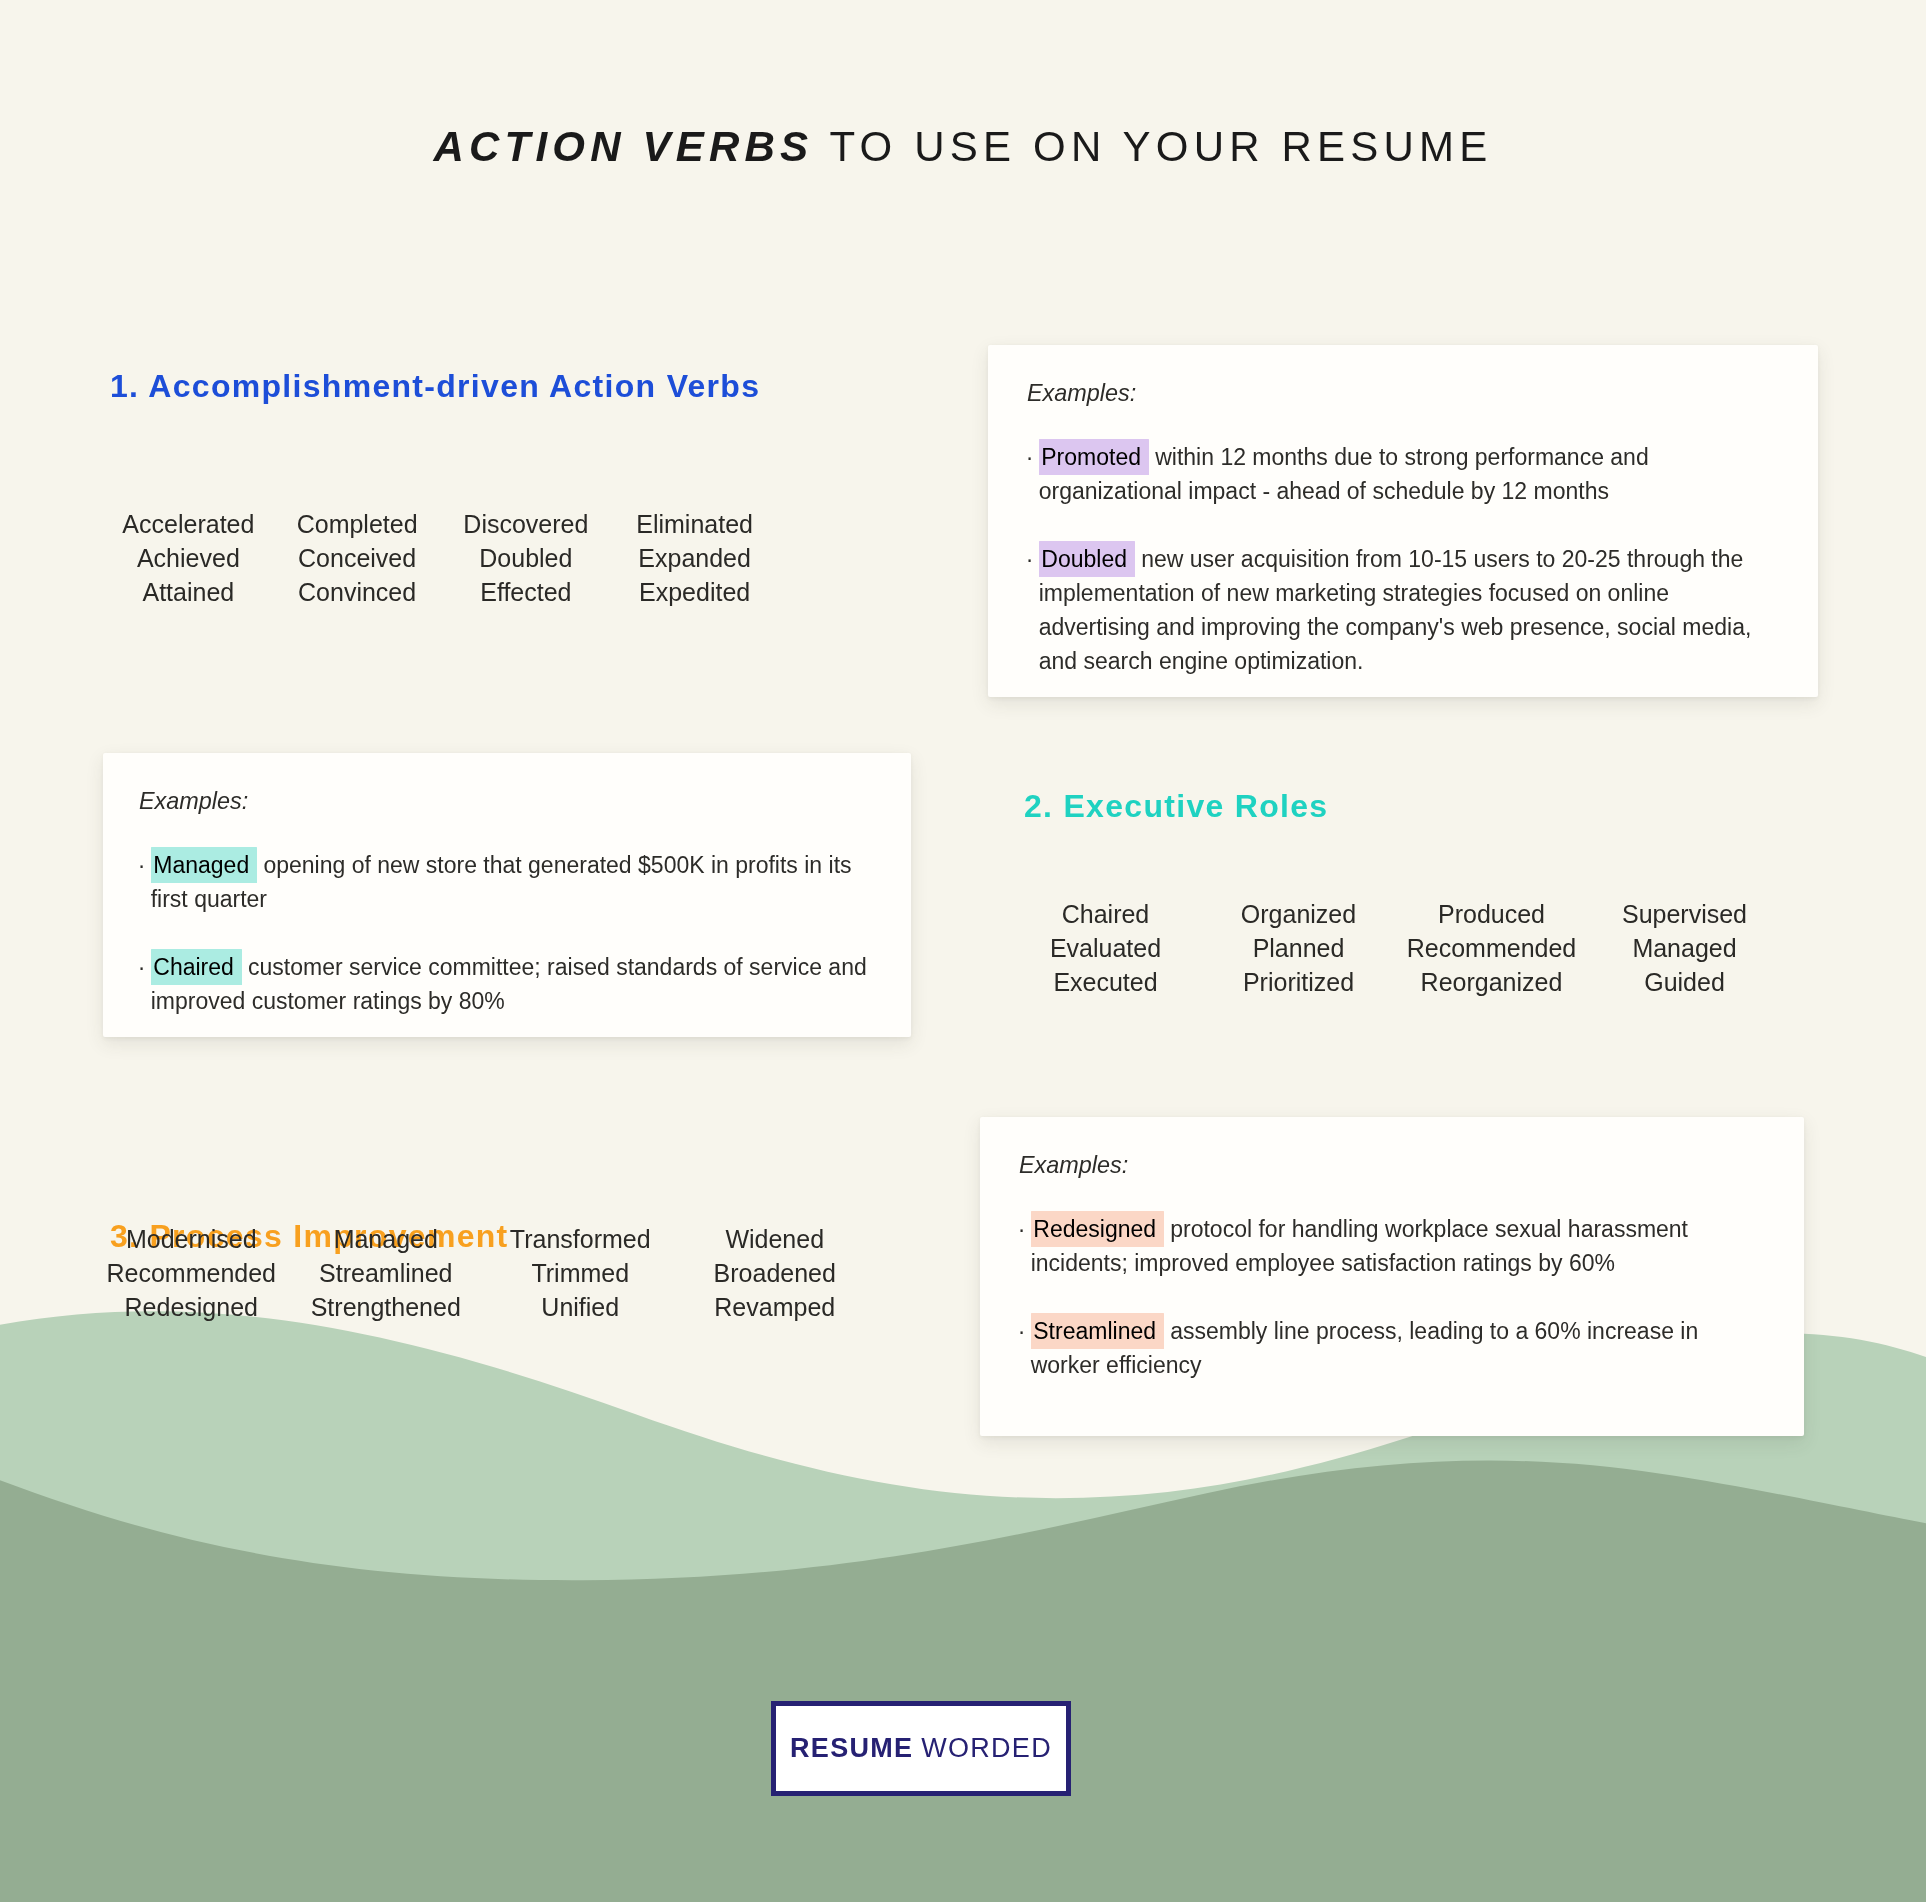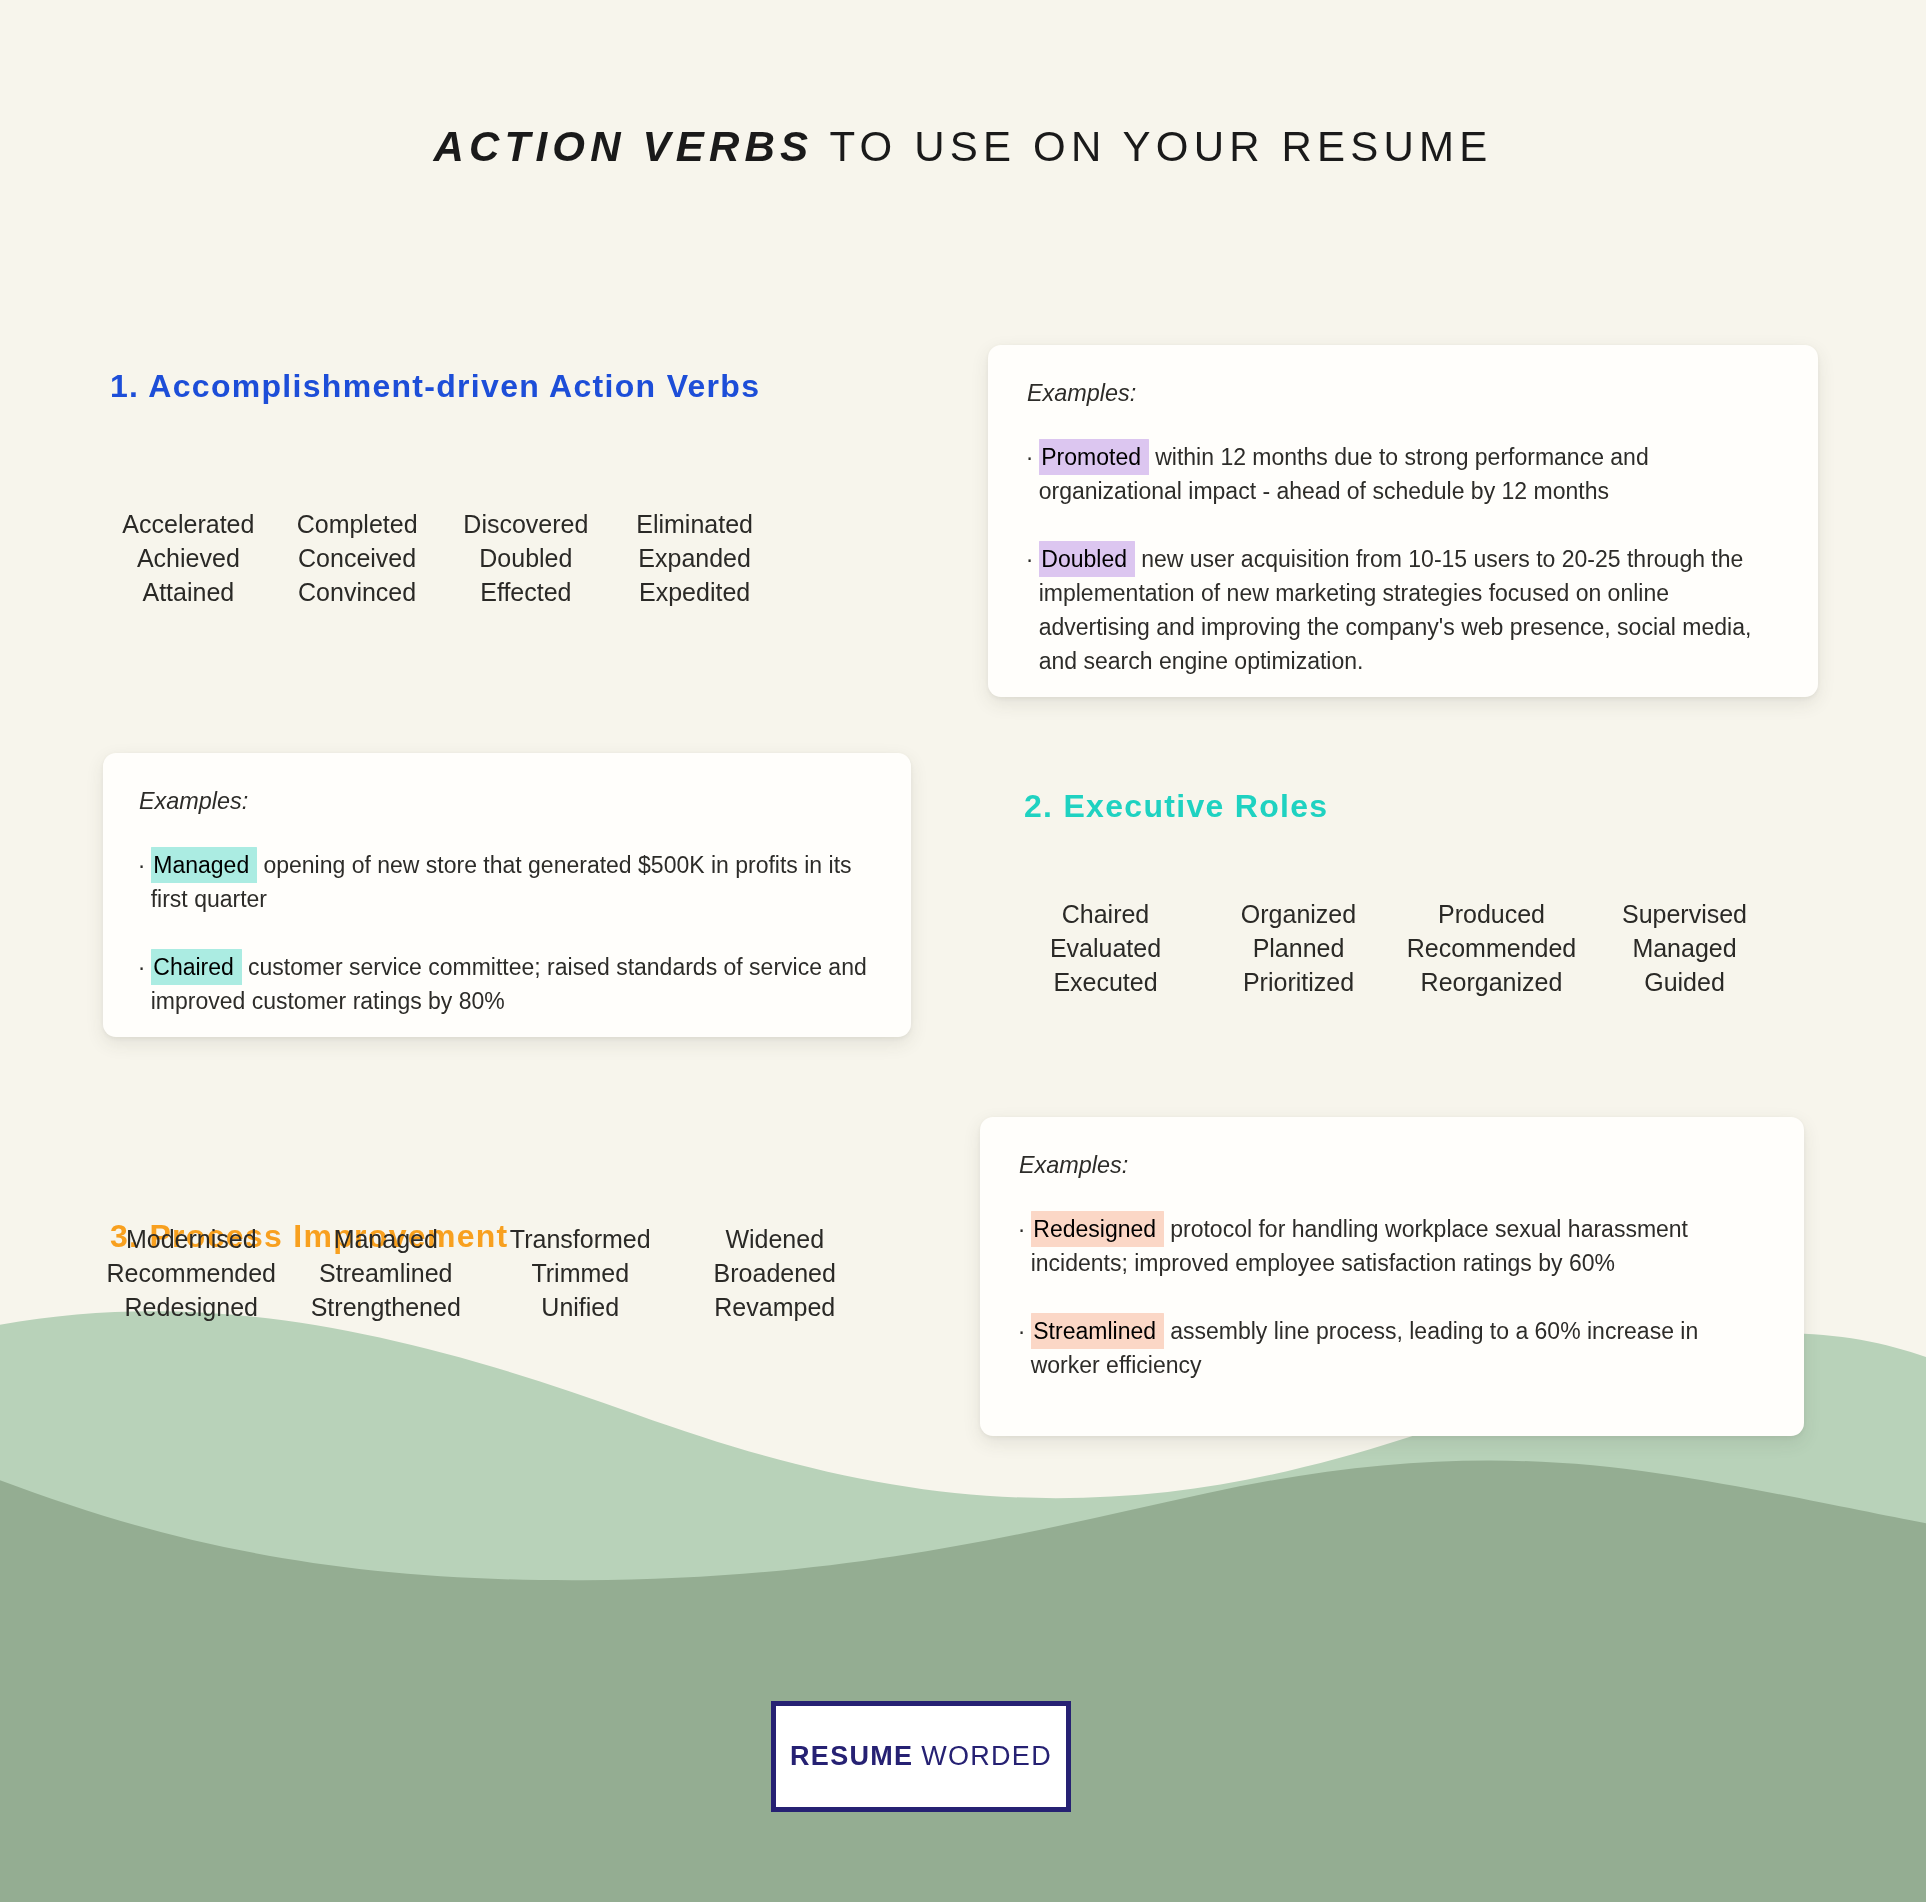--- a/index.html
+++ b/index.html
@@ -33,41 +33,41 @@
   }
   .grid1{left:104px;top:507px;width:675px;}
   .grid2{left:1009px;top:897px;width:772px;}
   .grid3{left:94px;top:1222px;width:778px;}
   .verb{
     font-size:25px;line-height:34px;text-align:center;color:#2a2926;
     white-space:nowrap;
   }
   
   .ex-box{
-    position:absolute;background:#fffefb;z-index:3;border-radius:13px;
+    position:absolute;background:#fffefb;z-index:3;border-radius:2px;
     box-shadow:0 6.5px 18px rgba(60,60,50,.10), 0 1.3px 3.9px rgba(60,60,50,.06);
     padding:31px 39px 19.5px 39px;box-sizing:border-box;overflow:hidden;
   }
   .box1{left:988px;top:345px;width:830px;height:352px;}
   .box2{left:103px;top:753px;width:808px;height:284px;padding-left:36px;padding-right:32px;}
   .box3{left:980px;top:1117px;width:824px;height:319px;}
   .ex-label{font-size:23.4px;font-style:italic;color:#2d2c29;margin:0 0 30px 0;line-height:34px;}
   .bullet{
     position:relative;margin:0 0 34px 11.7px;font-size:23px;line-height:34px;color:#2d2c29;
   }
   .bullet .dot{
     position:absolute;left:-13px;top:0;font-size:23px;color:#2d2c29;
   }
   .hl{padding:5.2px 7.8px 5.2px 2.6px;border-radius:0.6px;}
   .box1 .hl{background:#dcc6f0;}
   .box2 .hl{background:#abece2;}
   .box3 .hl{background:#fbd7c6;}
   
   .logo{
-    position:absolute;left:771px;top:1701px;width:300px;height:111px;z-index:4;
+    position:absolute;left:771px;top:1701px;width:300px;height:95px;z-index:4;
     background:#ffffff;border:5.8px solid #262173;box-sizing:border-box;
     display:flex;align-items:center;justify-content:center;
     font-size:27px;letter-spacing:1.3px;color:#262173;white-space:nowrap;
   }
   .logo .b{font-weight:800;margin-right:7.8px;}
 </style>
 </head>
 <body>
 
 <svg class="waves" viewBox="0 0 2969 2932" xmlns="http://www.w3.org/2000/svg" aria-hidden="true">

